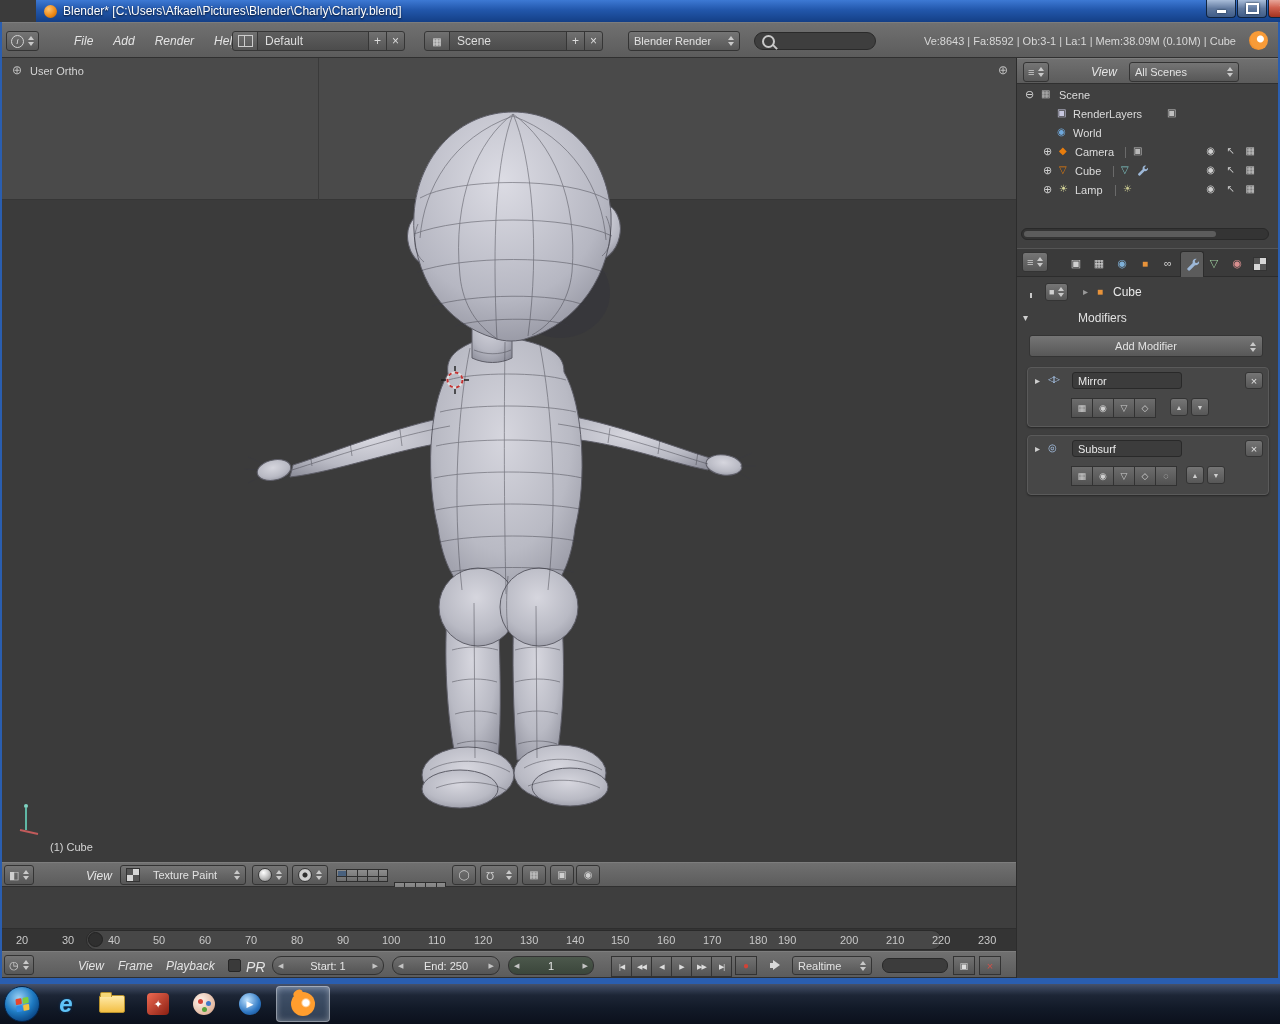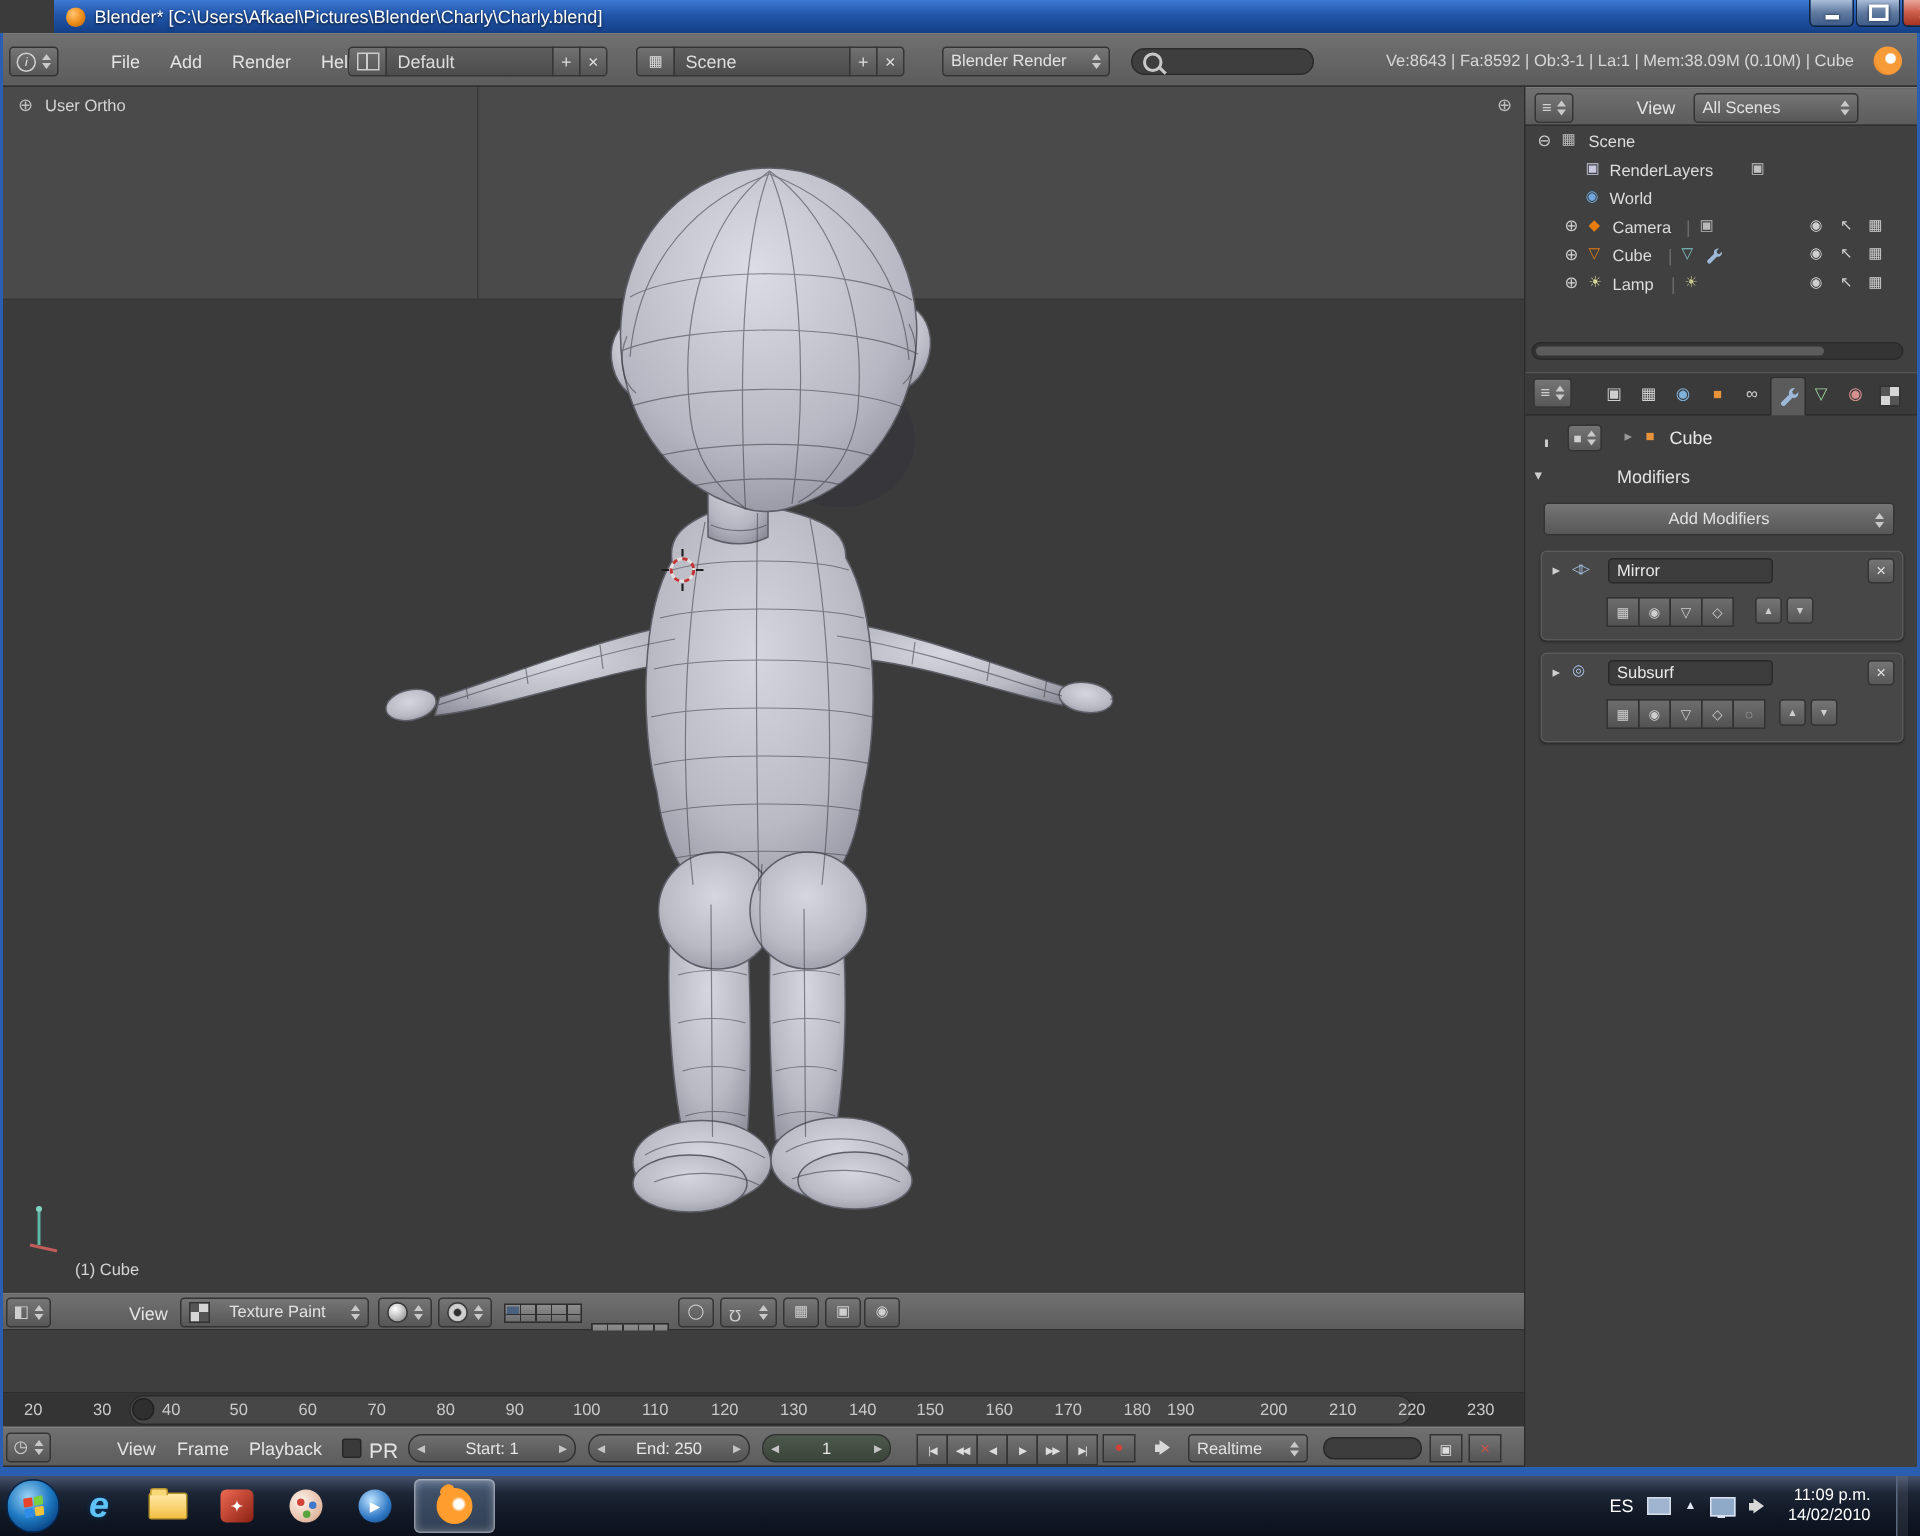--- a/index.html
+++ b/index.html
@@ -23,21 +23,21 @@
   .box-max{width:9px;height:7px;border:2px solid #fff;box-shadow:0 0 2px #123;}
   .x1,.x2{position:absolute;left:14px;top:3px;width:2.5px;height:11px;background:#fff;border-radius:1px;}
   .x1{transform:rotate(45deg);} .x2{transform:rotate(-45deg);}
   .frame-edge{background:#2a5eb0;z-index:40;}
   
   .hdr{background:linear-gradient(#707070,#5c5c5c);border-top:1px solid #7d7d7d;border-bottom:1px solid #303030;}
   .bb{background:linear-gradient(#757575,#575757);border:1px solid #343434;border-radius:3px;
     display:flex;align-items:center;justify-content:center;color:#e2e2e2;box-sizing:border-box;}
   .dd{justify-content:space-between;padding:0 5px;}
   .fieldin{background:#3c3c3c;border:1px solid #292929;border-radius:3px;color:#e8e8e8;box-sizing:border-box;}
-  .menu{font-size:12px;color:#e4e4e4;}
+  .menu{font-size:12px;color:#e4e4e4;font-style:italic;}
   .ud{display:inline-flex;flex-direction:column;gap:2px;margin-left:4px;}
   .ud b{width:0;height:0;border-left:3.5px solid transparent;border-right:3.5px solid transparent;}
   .ud .u{border-bottom:4px solid #c9c9c9;}
   .ud .d{border-top:4px solid #c9c9c9;}
   .seg{height:20px;background:linear-gradient(#717171,#555);border:1px solid #363636;
     display:flex;align-items:center;justify-content:center;color:#ddd;box-sizing:border-box;}
   .seg+.seg{margin-left:-1px;}
   .seg.first{border-radius:3px 0 0 3px;} .seg.last{border-radius:0 3px 3px 0;}
   .nameseg{justify-content:flex-start;padding:0 7px;font-size:12px;background:linear-gradient(#5e5e5e,#4c4c4c);}
   .infoc{width:11px;height:11px;border:1px solid #d2d2d2;border-radius:50%;display:flex;align-items:center;
@@ -577,21 +577,21 @@
         </div>
         <span class="abs glyph" style="left:66px;top:6px;font-size:10px;color:#9a9a9a;">▸</span>
         <span class="abs glyph" style="left:80px;top:6px;font-size:10px;color:#e8933a;">■</span>
         <span class="abs" style="left:96px;top:4px;font-size:12px;color:#e8e8e8;">Cube</span>
       </div>
       <div class="abs" style="left:6px;top:62px;display:flex;align-items:center;gap:6px;">
         <span class="glyph" style="font-size:10px;">▾</span>
         <span style="font-size:12px;color:#e2e2e2;margin-left:44px;">Modifiers</span>
       </div>
       <div class="abs bb dd" style="left:12px;top:86px;width:234px;height:22px;font-size:11px;justify-content:center;position:absolute;">
-        <span>Add Modifiers</span>
+        <span>Add Modifier</span>
         <span class="ud abs" style="right:6px;top:6px;">
             <b class="u"></b>
             <b class="d"></b>
           </span>
       </div>
 
       <div class="modbox" style="top:118px;">
         <span class="abs glyph" style="left:7px;top:8px;font-size:10px;">▸</span>
         <span class="abs glyph" style="left:20px;top:7px;font-size:9px;letter-spacing:-2px;color:#a8c4e8;">◁▷</span>
         <span class="modname fieldin">Mirror</span>
@@ -674,27 +674,15 @@
       </div>
     <div class="tb-ico">
         <span class="paintapp"></span>
       </div>
     <div class="tb-ico">
         <span class="mediaapp">▶</span>
       </div>
     <div class="tb-ico active">
         <span class="blenderapp"></span>
       </div>
-    <div id="tray">
-      <span style="font-size:12px;">ES</span>
-      <span class="kbico"></span>
-      <span class="glyph" style="font-size:8px;color:#dfe6f2;">▲</span>
-      <span class="monico"></span>
-      <span class="spkr"></span>
-      <div id="clock">
-        <div>11:09 p.m.</div>
-        <div>14/02/2010</div>
-      </div>
-      <span id="desk-sliver"></span>
-    </div>
   </div>
 
 </div>
 
 </body></html>

